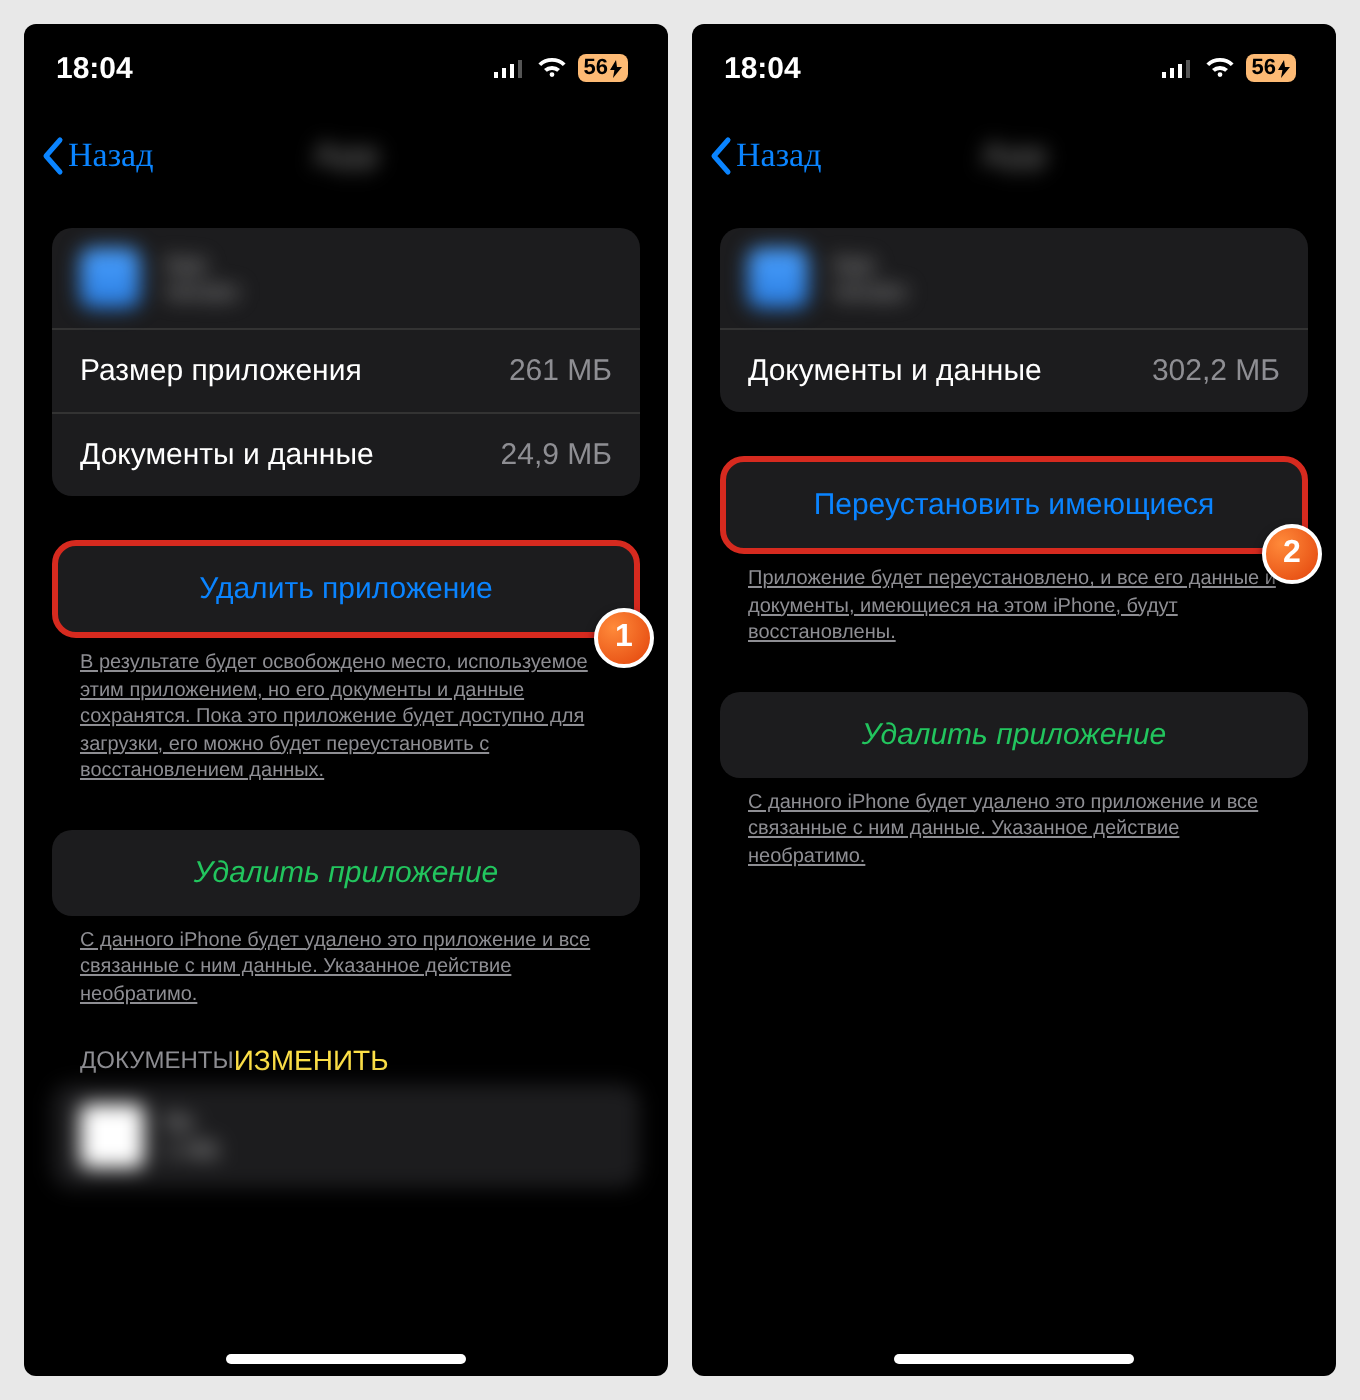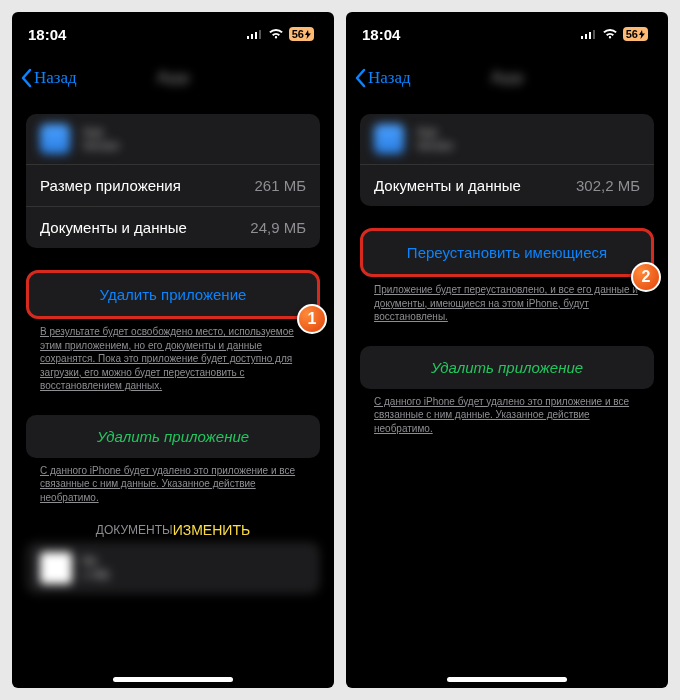--- a/index.html
+++ b/index.html
@@ -140,21 +140,21 @@
   .red { color: #22c55e; font-style: italic; }
   .footer-text {
     font-size: 10px;
     color: #8e8e93;
     line-height: 1.35;
     padding: 6px 14px 0;
     text-decoration: underline;
   }
   .sec-header {
     display:flex;
-    justify-content: center;
+    justify-content: flex-start;
     align-items:center;
     padding: 18px 14px 4px;
     font-size: 12px;
     color: #8e8e93;
   }
   .sec-header .edit { color: #fde047; text-transform:none; font-size:14px; }
   .doc-row {
     background: #1c1c1e;
     border-radius: 10px;
     padding: 10px 14px;

